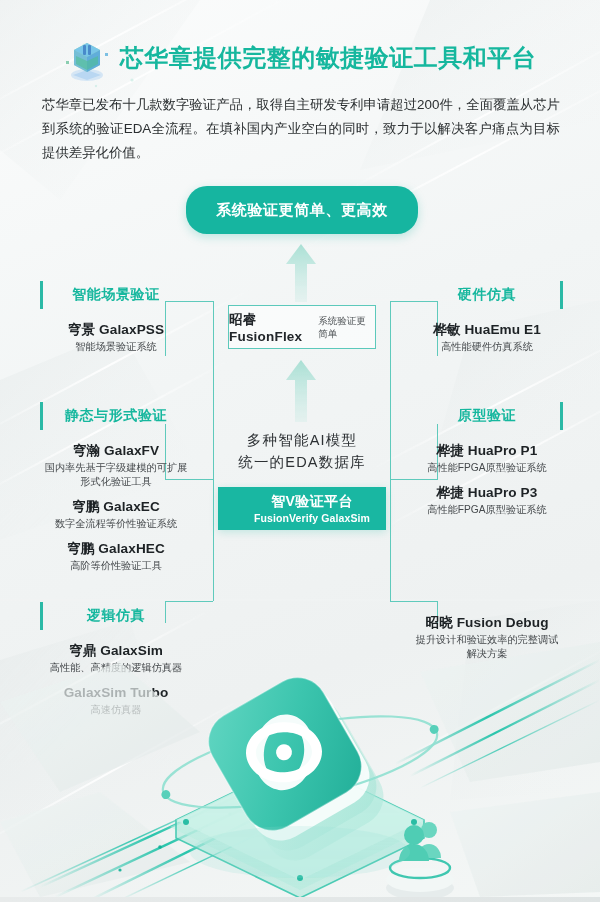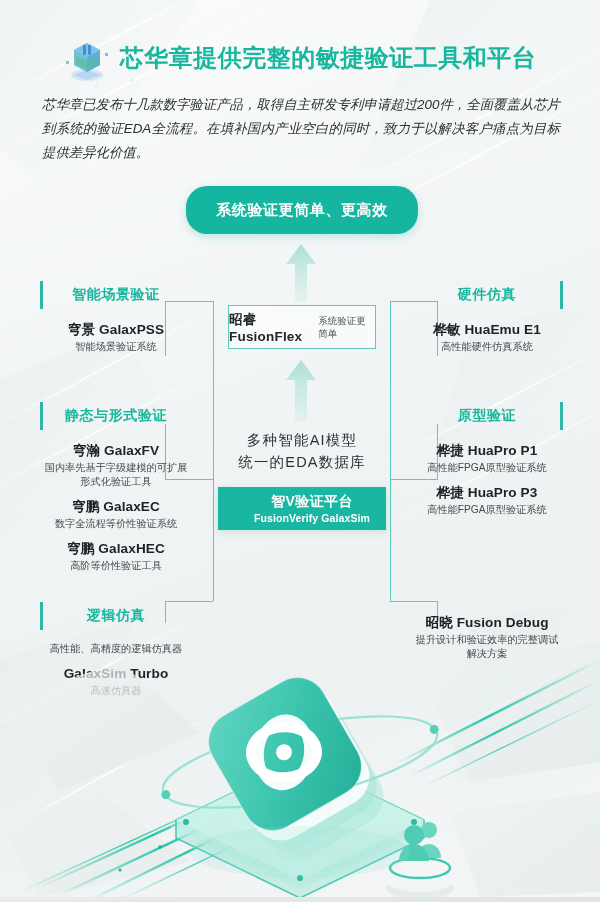--- a/index.html
+++ b/index.html
@@ -43,21 +43,20 @@
   }
 
   
   .intro {
     position: absolute;
     top: 93px; left: 42px; width: 518px;
     font-size: 13.4px;
     line-height: 24px;
     color: #2b2f31;
     text-align: justify;
-    font-style: italic;
   }
 
   
   .top-banner {
     position: absolute;
     left: 186px; top: 186px;
     width: 232px; height: 48px;
     background: #16b5a0;
     display: flex; align-items: center; justify-content: center;
     box-shadow: 0 3px 10px rgba(22,181,160,.25);
@@ -328,20 +327,21 @@
     </div>
   </div>
 
   <div class="group" style="left:40px; top:602px; width:152px;">
     <div class="group-head left">
       <div class="bar"></div>
       <div class="title">逻辑仿真</div>
     </div>
     <div class="items">
       <div class="item">
+        <div class="pname">穹鼎 GalaxSim</div>
         <div class="pdesc">高性能、高精度的逻辑仿真器</div>
       </div>
       <div class="item">
         <div class="pname">GalaxSim Turbo</div>
         <div class="pdesc">高速仿真器</div>
       </div>
     </div>
   </div>
 
   <div class="group" style="left:411px; top:281px; width:152px;">

